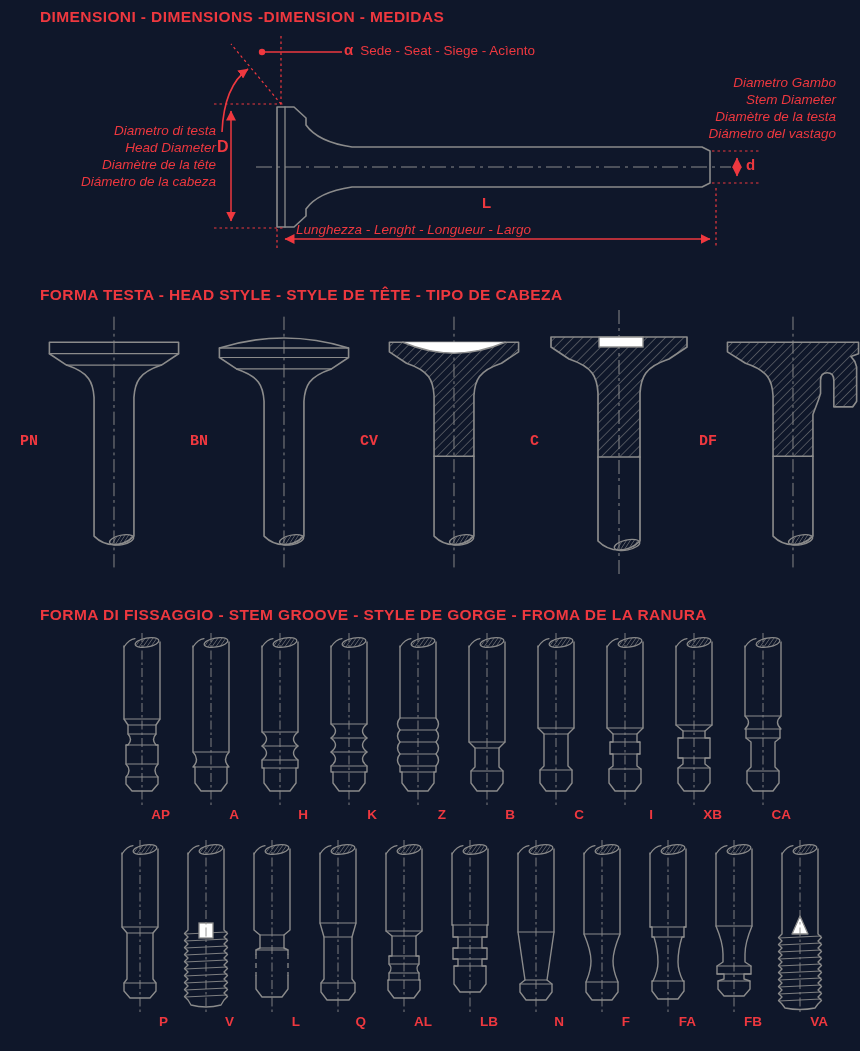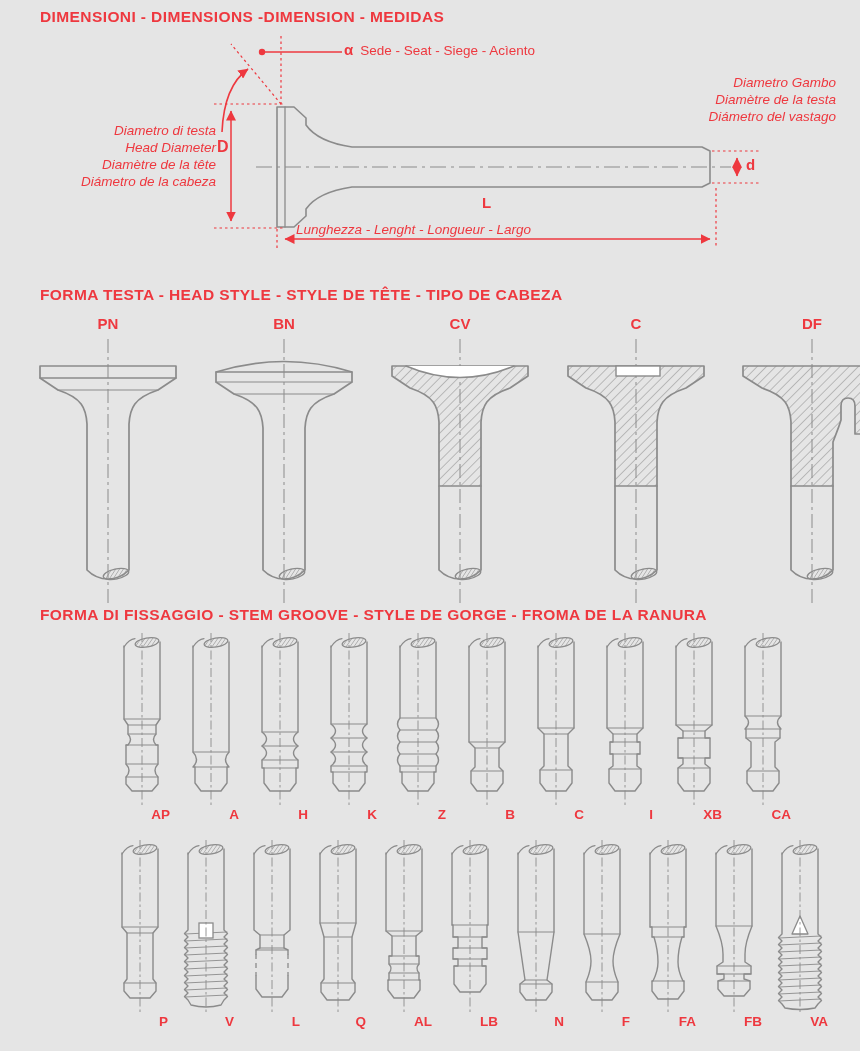--- a/index.html
+++ b/index.html
@@ -1,16 +1,16 @@
 <!DOCTYPE html>
 <html style="--red: #ee383f; --gray: #8b8b8b;"><head>
 <meta charset="utf-8">
 <style>
   html,body{margin:0;padding:0;background:#fff;}
-  .page{position:relative;width:860px;height:1051px;background:#e5e5e5;overflow:hidden;
+  .page{position:relative;width:860px;height:1051px;background:#0f172a;overflow:hidden;
         font-family:"Liberation Sans", sans-serif;}
   :root{--red:#ee383f;--gray:#8b8b8b;}
   h2.sec-title{margin:0;color:var(--red);font-size:15.5px;font-weight:bold;letter-spacing:.4px;}
   
   #sec-dim{position:absolute;left:0;top:0;width:860px;height:282px;}
   #sec-dim h2{margin:8px 0 0 40px;}
   .dim-canvas{position:absolute;left:0;top:32px;width:860px;height:248px;}
   #dim-svg{position:absolute;left:0;top:0;width:860px;height:248px;}
   .rtxt{position:absolute;color:var(--red);font-size:13.5px;line-height:17px;font-style:italic;}
   .sym{position:absolute;color:var(--red);font-weight:bold;font-size:15px;}
@@ -20,21 +20,21 @@
   .head-lbl{left:0;top:90px;width:216px;text-align:right;}
   .stem-lbl{left:558px;top:42px;width:278px;text-align:right;}
   .sym-D{left:217px;top:106px;font-size:16px;}
   .sym-d{left:746px;top:124px;}
   .sym-L{left:482px;top:162px;}
   .len-lbl{left:296px;top:189px;width:420px;text-align:left;}
   
   #sec-head{position:absolute;left:0;top:286px;width:860px;}
   #sec-head h2{margin:0 0 0 40px;}
   .head-row{display:flex;margin-left:20px;margin-top:3px;}
-  .head-fig{margin:8px;width:170px;display:flex;flex-direction:column;align-items:center;}
+  .head-fig{margin:0;width:170px;display:flex;flex-direction:row;align-items:center;font-family:Liberation Mono, monospace;}
   .head-fig .code{color:var(--red);font-weight:bold;font-size:15px;height:21px;text-align:center;}
   .head-svg{width:160px;height:272px;}
   
   #sec-stem{position:absolute;left:0;top:606px;width:860px;}
   #sec-stem h2{margin:0 0 8px 40px;}
   .stem-row{display:flex;}
   .row1{margin-left:114px;margin-top:9px;gap:13px;}
   .row2{margin-left:112px;margin-top:18px;gap:10px;}
   .stem-fig{margin:0;width:56px;display:flex;flex-direction:column;align-items:flex-end;}
   .stem-svg{width:56px;height:172px;}
@@ -78,20 +78,21 @@
       </div>
       <div class="rtxt head-lbl">
         <div>Diametro di testa</div>
         <div>Head Diameter</div>
         <div>Diamètre de la tête</div>
         <div>Diámetro de la cabeza</div>
       </div>
       <span class="sym sym-D">D</span>
       <div class="rtxt stem-lbl">
         <div>Diametro Gambo</div>
+        <div>Stem Diameter</div>
         <div>Diamètre de la testa</div>
         <div>Diámetro del vastago</div>
       </div>
       <span class="sym sym-d">d</span>
       <span class="sym sym-L">L</span>
       <div class="rtxt len-lbl">Lunghezza - Lenght - Longueur - Largo</div>
     </div>
   </section>
 
   <section id="sec-head">

